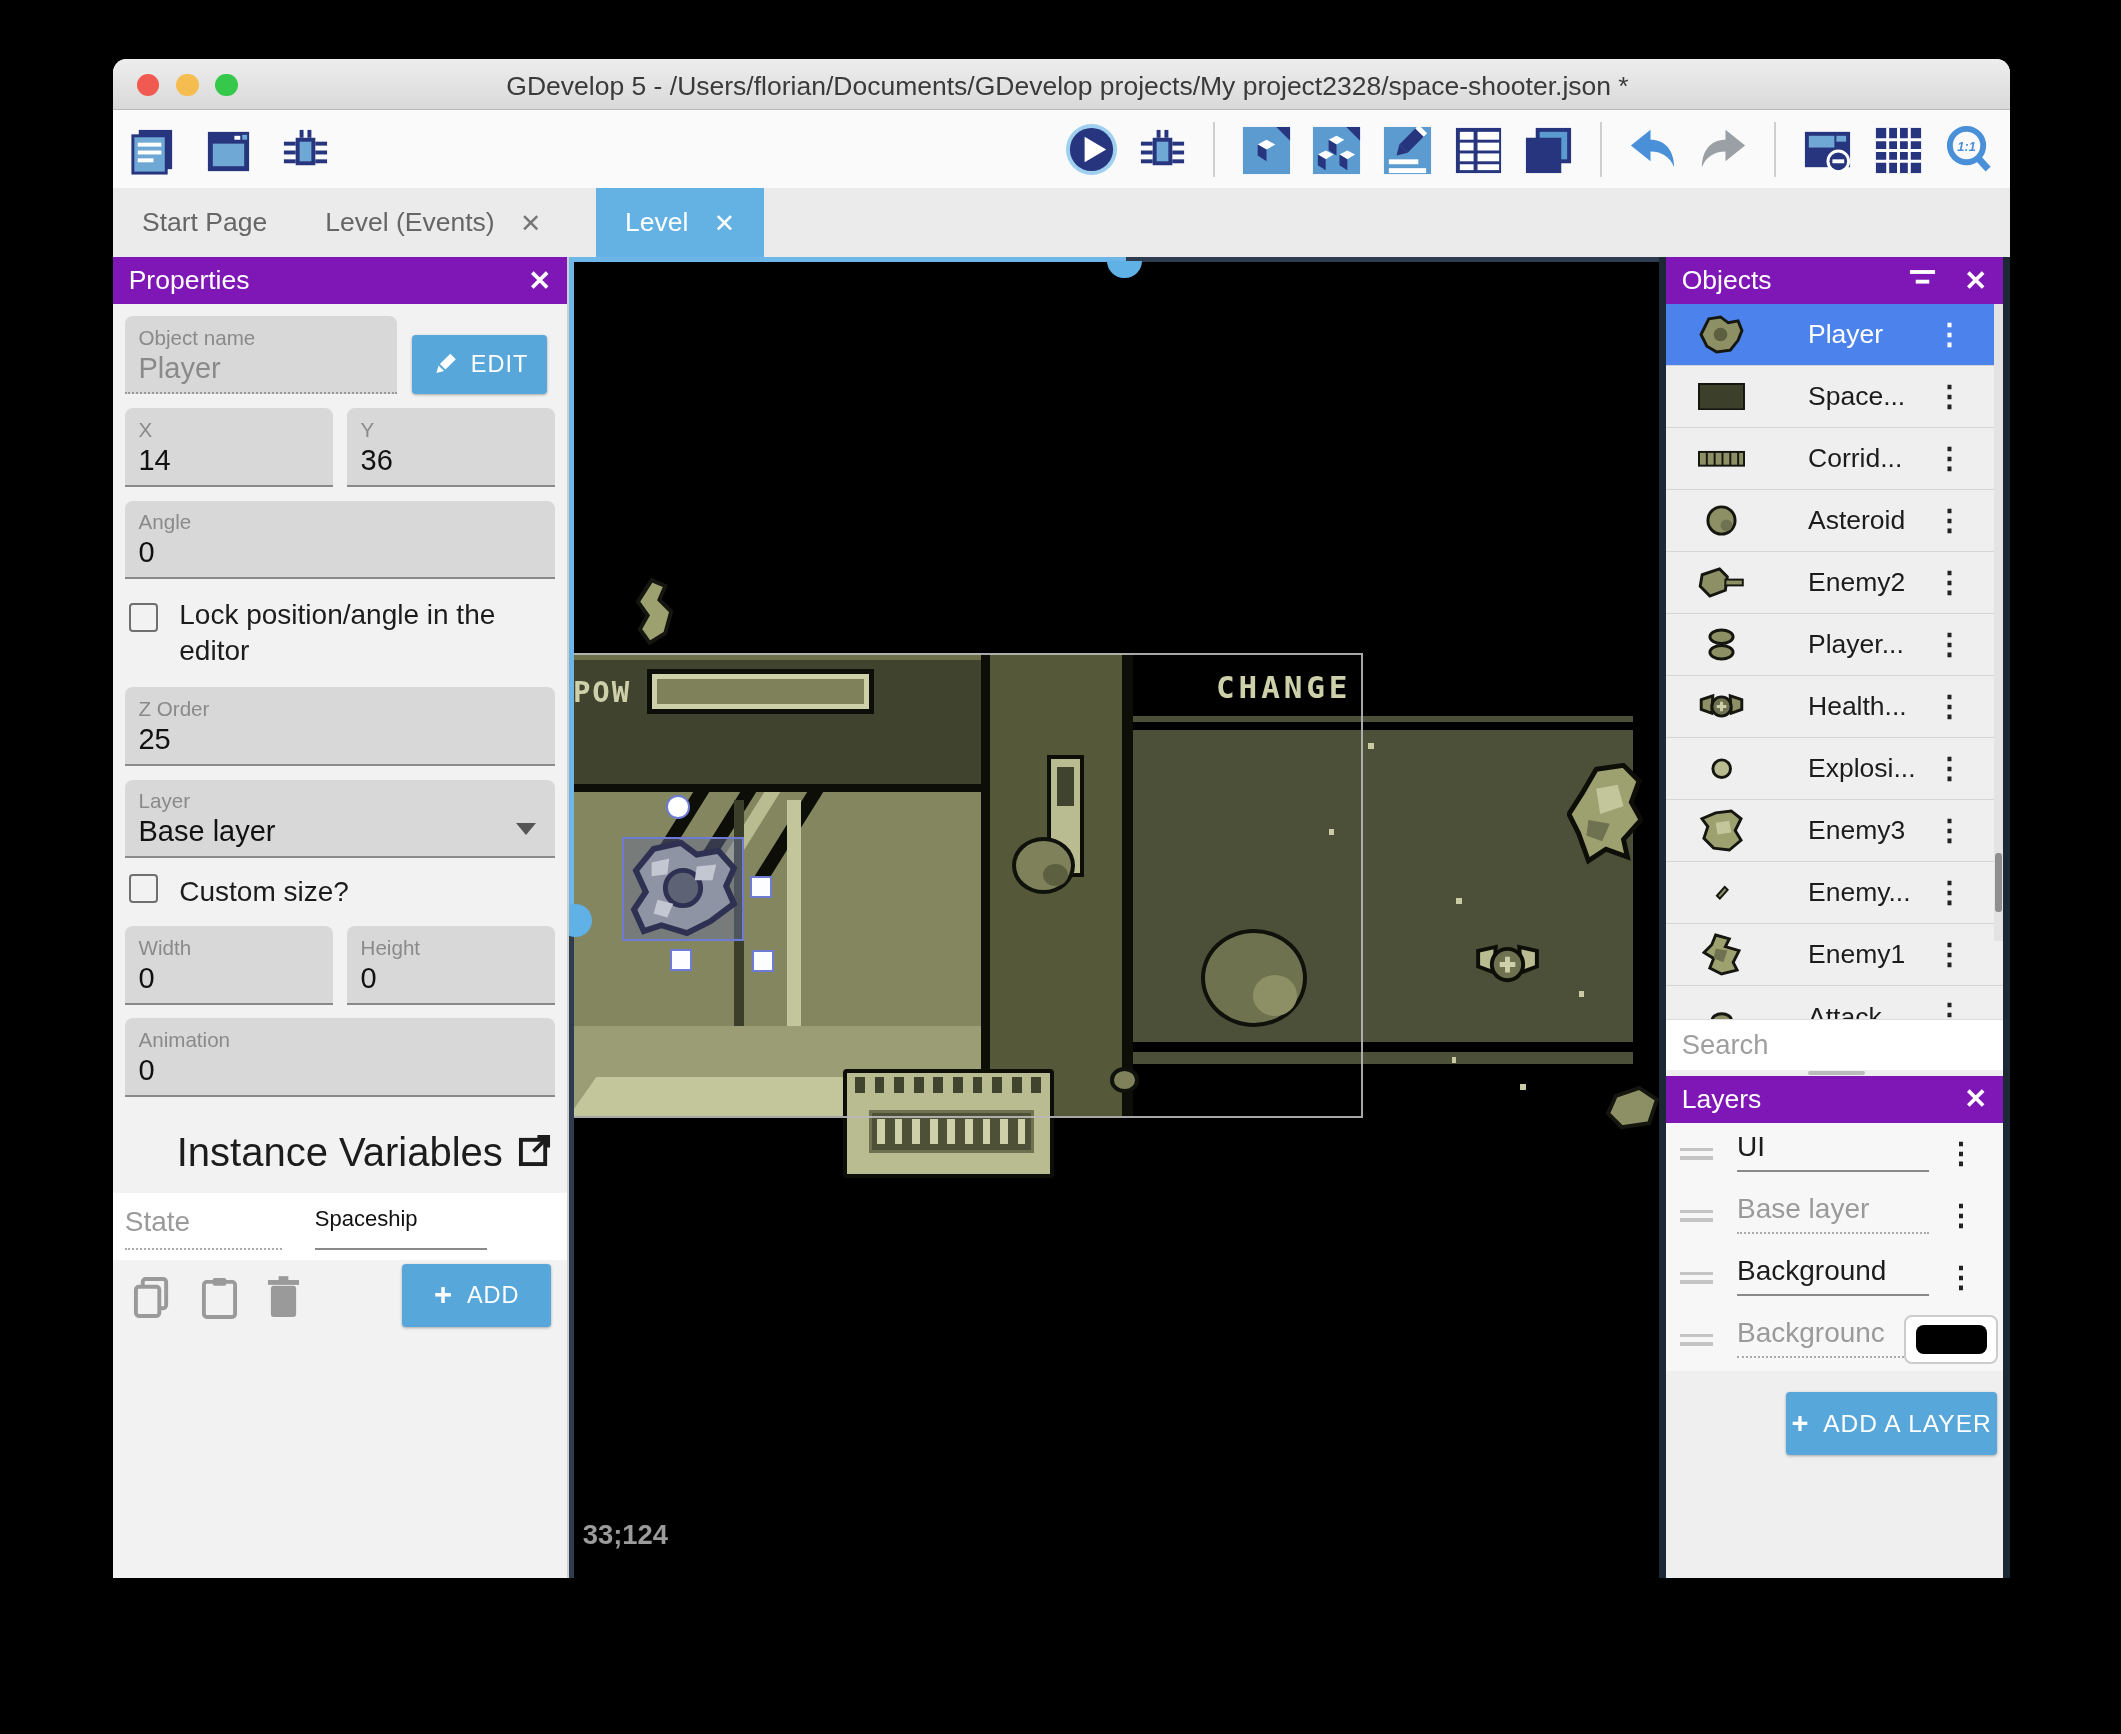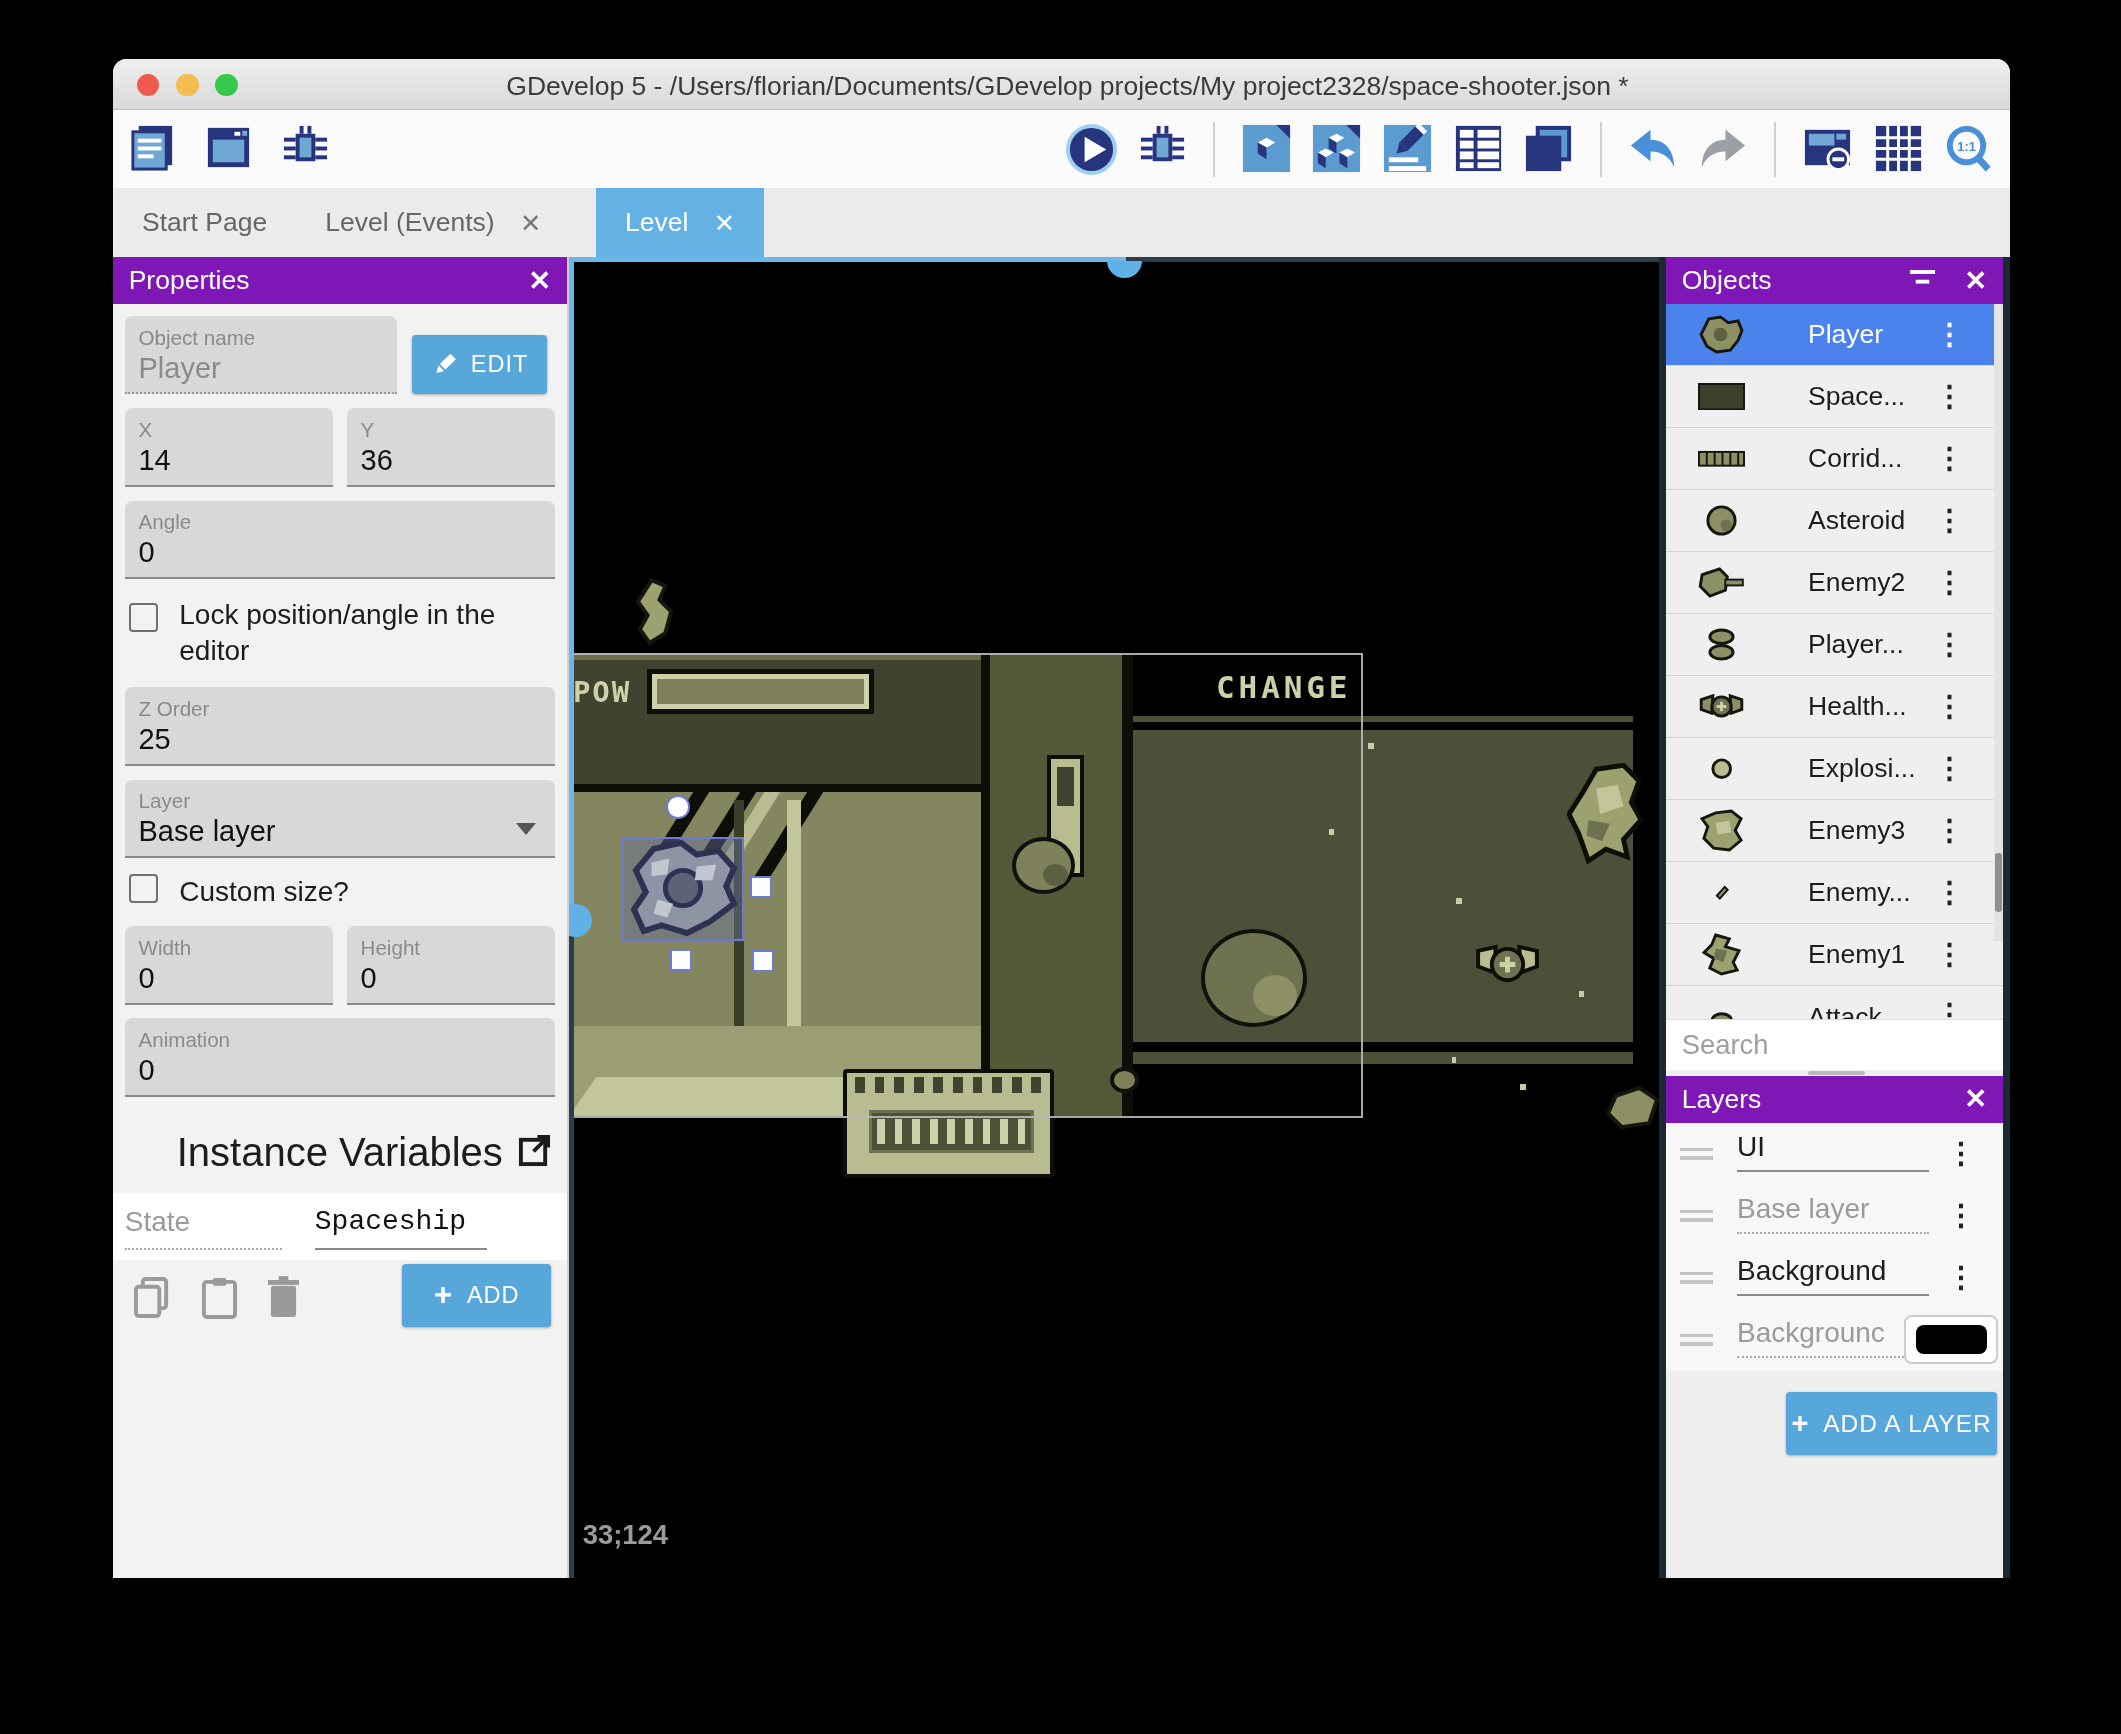--- a/index.html
+++ b/index.html
@@ -9,21 +9,21 @@
   
   .titlebar { position:relative; height:51px; background:linear-gradient(#eeeeee,#d9d9d9); border-bottom:1px solid #b9b9b9; }
   .traffic { position:absolute; top:14.7px; width:22.5px; height:22.5px; border-radius:50%; }
   .t-red{ left:23.5px; background:#f05a50; } .t-yellow{ left:63px; background:#f5bd4f; } .t-green{ left:102px; background:#35c84a; }
   .title-text { position:absolute; left:0; right:0; top:11.8px; text-align:center; font-size:26.5px; color:#3a3a3a;margin-left:12px; }
 
   
   .toolbar { position:relative; height:78px; background:#fafafa; display:flex; align-items:center; }
   .tb-left { display:flex; gap:21.6px; margin-left:11.8px; align-items:center; }
   .tb-right { display:flex; gap:15.7px; margin-left:auto; margin-right:13.7px; align-items:center; }
-  .tbi { width:55px; height:55px; display:flex; align-items:flex-start; justify-content:center; }
+  .tbi { width:55px; height:55px; display:flex; align-items:flex-end; justify-content:center;font-style:italic; }
   .tb-div { width:2px; height:55px; background:#cfcfcf; margin:0 7.8px; }
 
   
   .tabbar { position:relative; height:69px; background:#ebebeb; display:flex; align-items:stretch; }
   .tab { display:flex; align-items:center; gap:25.5px; padding:0 29px; font-size:26.5px; color:#666; }
   .tab .x { font-size:25.5px; color:#777; }
   .tab.active { background:#64b2e3; color:#fff; }
   .tab.active .x { color:#fff; }
 
   
@@ -52,21 +52,21 @@
   .namerow .fld { width:272px; }
   .editbtn { width:135px; height:59px; }
   .chkrow { display:flex; gap:21.6px; margin:17.6px 3.9px; align-items:flex-start; }
   .chk { width:29px; height:29px; border:2.9px solid #6f6f6f; border-radius:3.9px; flex:none; margin-top:5.9px; }
   .chklab { font-size:28px; color:#1c1c1c; line-height:1.3; }
   .ddtri { width:0; height:0; border-left:10.8px solid transparent; border-right:10.8px solid transparent; border-top:12.7px solid #555; position:absolute; right:19.6px; top:43px; }
   .ivrow { display:flex; align-items:center; margin:33px 3.9px 17.6px 3.9px; }
   .ivrow .t { font-size:40px; color:#1c1c1c;margin-left:48px; }
   .varrow { background:#fff; margin:0 -11.8px; padding:13.7px 11.8px 9.8px 11.8px; display:flex; gap:33px; }
   .varname { width:157px; font-size:28px; color:#9a9a9a; border-bottom:2px dotted #aaa; padding-bottom:9.8px; }
-  .varval { width:172px; font-size:28px; color:#111; border-bottom:2px solid #8a8a8a; padding-bottom:9.8px;font-family:Liberation Mono, monospace; }
+  .varval { width:172px; font-size:22px; color:#111; border-bottom:2px solid #8a8a8a; padding-bottom:9.8px; }
   .actrow { position:relative; height:84px; margin-top:3.9px; }
   .acticons { position:absolute; left:13.7px; top:13.7px; display:flex; gap:31px; }
   .addbtn { position:absolute; right:3.9px; top:0px; width:149px; height:63px; }
 
   
   .line-top-blue { position:absolute; left:0; top:0; width:557px; height:4.9px; background:#6cb6e8; z-index:30; }
   .line-top-dark { position:absolute; left:557px; top:0; right:0; height:4.9px; background:#2d3d4f; z-index:30; }
   .line-left-blue { position:absolute; left:0; top:0; width:4.9px; height:663px; background:#6cb6e8; z-index:30; }
   .line-left-dark { position:absolute; left:0; top:663px; width:4.9px; bottom:0; background:#2d3d4f; z-index:30; }
   .h-top { position:absolute; left:538px; top:3.9px; width:35px; height:17.6px; border-radius:0 0 19.6px 19.6px; background:#5fb1e6; z-index:31; }

